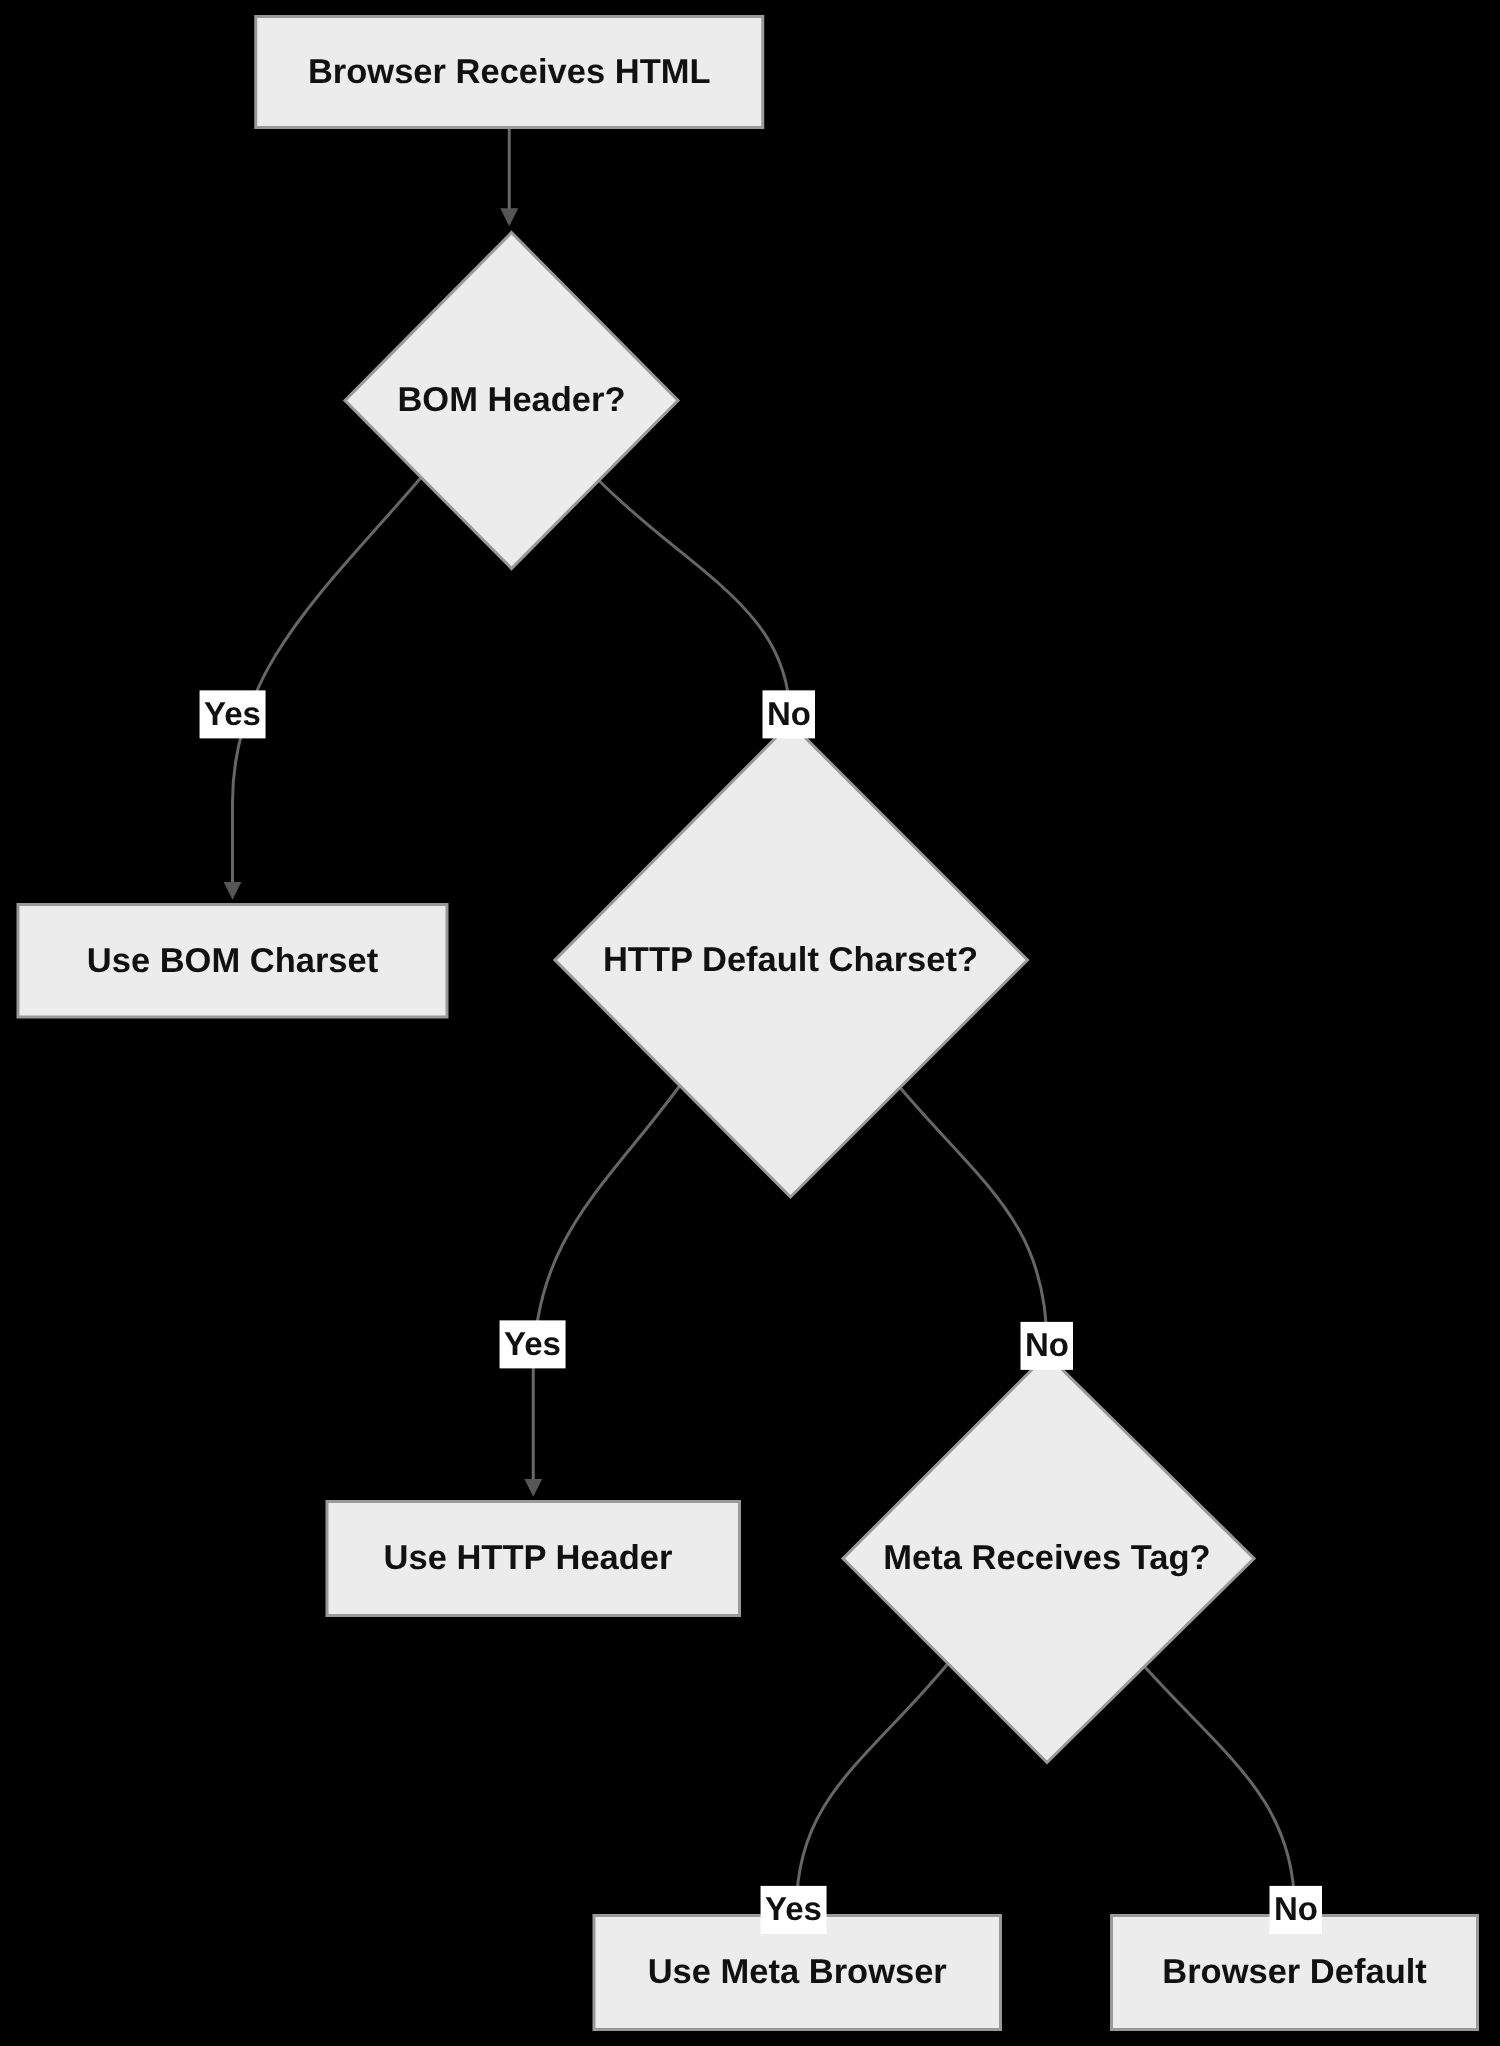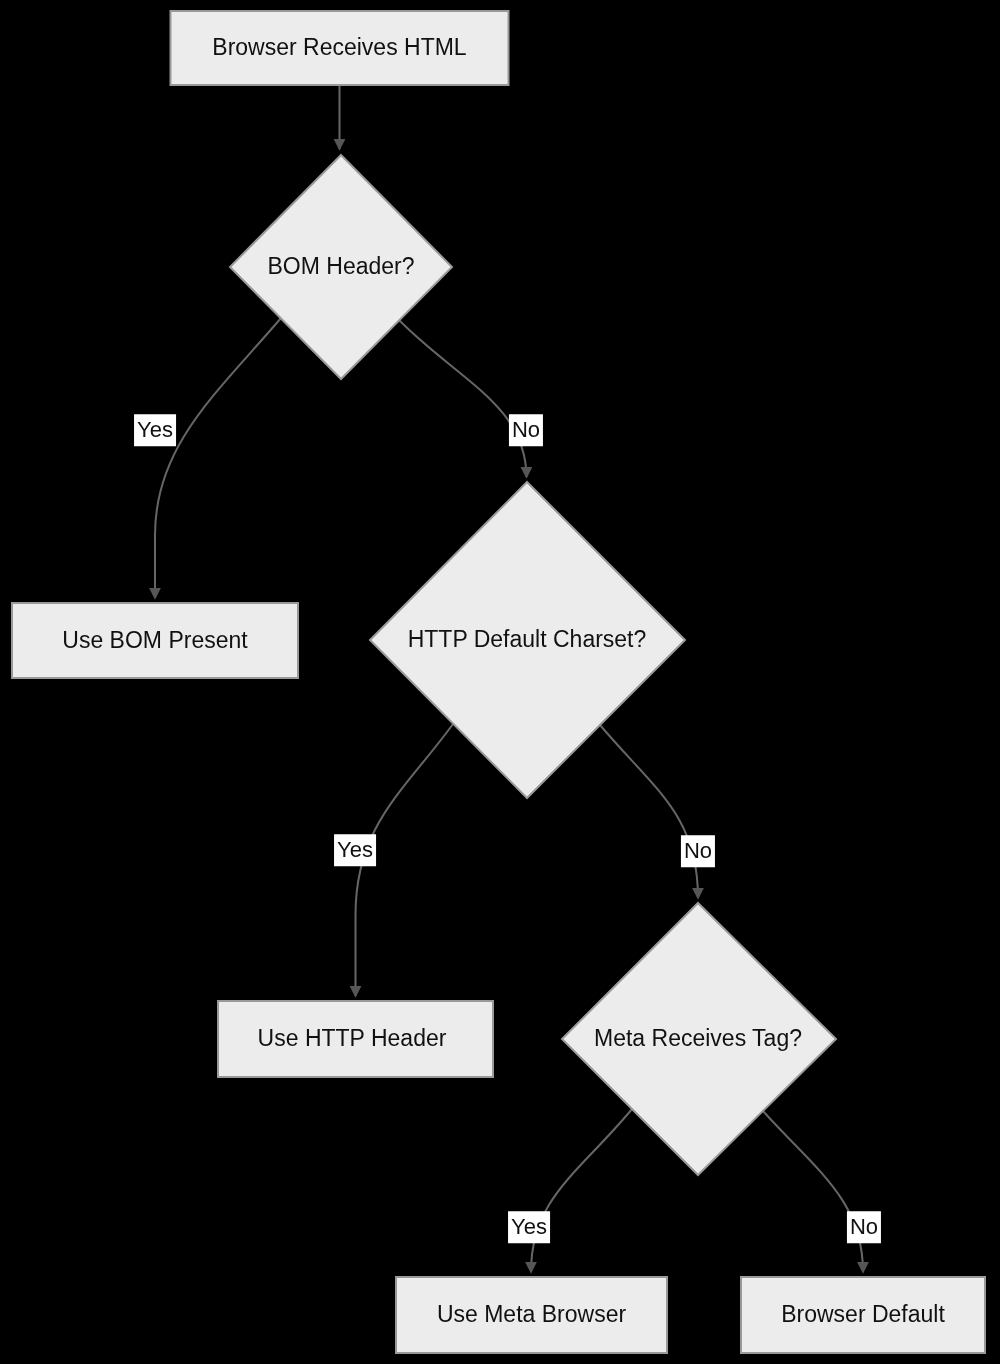--- a/index.html
+++ b/index.html
@@ -15,20 +15,21 @@
   html, body {
     background: var(--background);
     font-family: "Liberation Sans", sans-serif;
   }
   .stage {
     position: relative;
     width: 1000px;
     height: 1364px;
     background: var(--background);
     overflow: hidden;
+    font-weight: bold;
   }
   .stage svg {
     position: absolute;
     left: 0;
     top: 0;
   }
   .edge {
     fill: none;
     stroke: var(--edge-line);
     stroke-width: 2;
@@ -52,20 +53,21 @@
   }
   .edge-label {
     position: absolute;
     transform: translate(-50%, -50%);
     white-space: nowrap;
     color: var(--text);
     background: var(--edge-label-bg);
     font-size: 22px;
     line-height: 1.25;
     padding: 2px 3px;
+    margin-top: 46px;
   }
 </style>
 </head>
 <body>
 
 <div class="stage">
 
   <svg width="1000" height="1364" viewBox="0 0 1000 1364">
     <defs>
       <marker id="arrow" viewBox="0 0 10 10" refX="8.5" refY="5" markerWidth="6" markerHeight="6" orient="auto">
@@ -86,21 +88,21 @@
     <rect class="node-shape" x="12" y="603" width="286" height="75"></rect>
     <polygon class="node-shape" points="527,482 685,640 527,798 370,640"></polygon>
     <rect class="node-shape" x="218" y="1001" width="275" height="76"></rect>
     <polygon class="node-shape" points="698,903 836,1039 698,1175 562,1039"></polygon>
     <rect class="node-shape" x="396" y="1277" width="271" height="76"></rect>
     <rect class="node-shape" x="741" y="1277" width="244" height="76"></rect>
   </svg>
 
   <div class="node-label" style="left:339.5px; top:48px">Browser Receives HTML</div>
   <div class="node-label" style="left:341px; top:267px">BOM Header?</div>
-  <div class="node-label" style="left:155px; top:641px">Use BOM Present</div>
+  <div class="node-label" style="left:155px; top:641px">Use BOM Charset</div>
   <div class="node-label" style="left:527px; top:640px">HTTP Default Charset?</div>
   <div class="node-label" style="left:352px; top:1039px">Use HTTP Header</div>
   <div class="node-label" style="left:698px; top:1039px">Meta Receives Tag?</div>
   <div class="node-label" style="left:531.5px; top:1315px">Use Meta Browser</div>
   <div class="node-label" style="left:863px; top:1315px">Browser Default</div>
 
   <div class="edge-label" style="left:155px; top:430px">Yes</div>
   <div class="edge-label" style="left:526px; top:430px">No</div>
   <div class="edge-label" style="left:355px; top:850px">Yes</div>
   <div class="edge-label" style="left:698px; top:851px">No</div>

